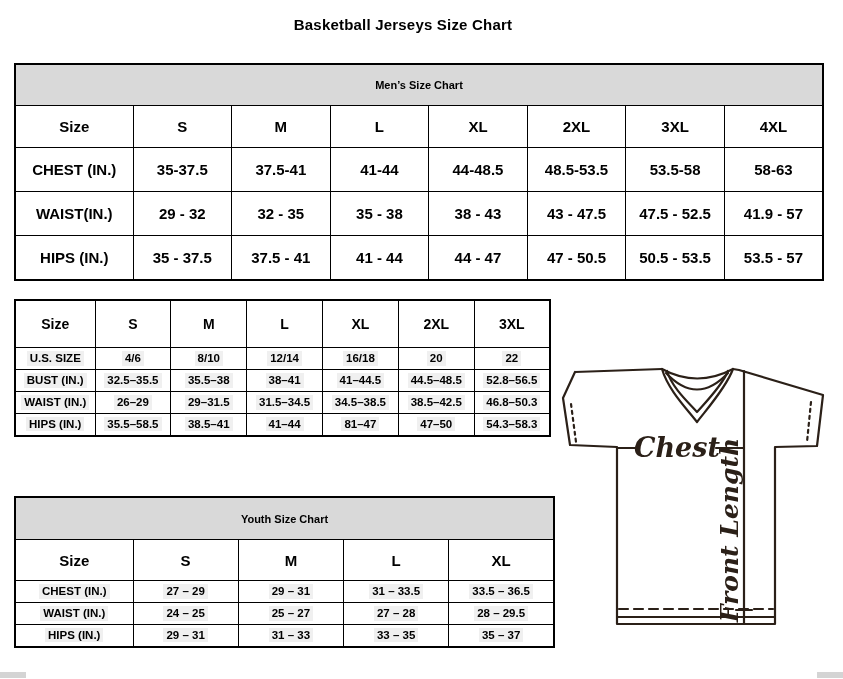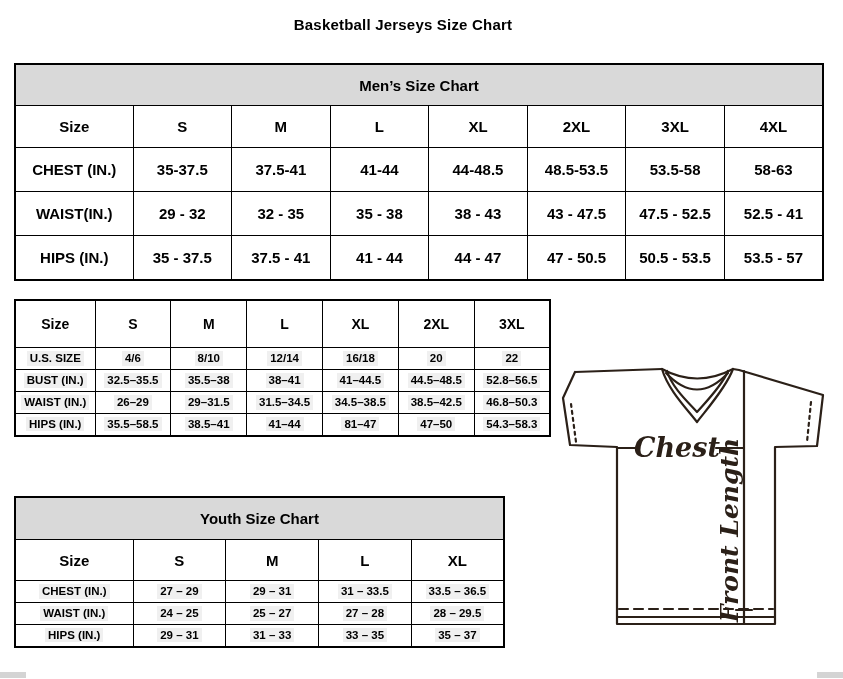--- a/index.html
+++ b/index.html
@@ -6,35 +6,35 @@
   #page{position:relative;width:843px;height:679px;background:#ffffff;
         font-family:"Liberation Sans","DejaVu Sans",sans-serif;color:#000;overflow:hidden;}
 
   #page-title{position:absolute;top:6px;left:0;width:806px;text-align:center;
               font-size:15px;font-weight:bold;letter-spacing:.2px;}
 
   table{position:absolute;border-collapse:collapse;table-layout:fixed;
         border:2px solid #000;background:#fff;}
   th,td{border:1px solid #000;text-align:center;vertical-align:middle;
         font-weight:bold;padding:0;overflow:hidden;white-space:nowrap;}
-  .title-row th{background:#d9d9d9;font-size:15px;}
+  .title-row th{background:#d9d9d9;font-size:11px;}
 
   #mens{left:14px;top:63px;width:810px;}
   #mens .title-row th{height:40px;}
   #mens .size-row th{height:41px;font-size:15px;}
   #mens tbody tr{height:44px;}
   #mens tbody th,#mens tbody td{font-size:15px;border-width:1.5px;}
 
   #womens{left:14px;top:299px;width:537px;}
   #womens .title-row th{height:40px;}
   #womens .size-row th{height:46px;font-size:14px;}
   #womens tbody tr{height:22px;margin-left:36px;}
   #womens tbody th,#womens tbody td{font-size:11.5px;}
 
-  #youth{left:14px;top:496px;width:491px;}
+  #youth{left:14px;top:496px;width:541px;}
   #youth .title-row th{height:41px;}
   #youth .size-row th{height:40px;font-size:15px;}
   #youth tbody tr{height:22px;}
   #youth tbody th,#youth tbody td{font-size:11.5px;}
 
   .hl{background:#f0f0f0;padding:0 3px;display:inline-block;line-height:1.25;}
 
   #jersey{position:absolute;left:558px;top:360px;width:285px;height:285px;}
   #jersey text{font-family:"DejaVu Serif","Liberation Serif",serif;
                font-style:italic;font-weight:bold;fill:#2b2018;}
@@ -88,21 +88,21 @@
           <td>58-63</td>
         </tr>
         <tr class="data-row">
           <th>WAIST(IN.)</th>
           <td>29 - 32</td>
           <td>32 - 35</td>
           <td>35 - 38</td>
           <td>38 - 43</td>
           <td>43 - 47.5</td>
           <td>47.5 - 52.5</td>
-          <td>52.5 - 41</td>
+          <td>41.9 - 57</td>
         </tr>
         <tr class="data-row">
           <th>HIPS (IN.)</th>
           <td>35 - 37.5</td>
           <td>37.5 - 41</td>
           <td>41 - 44</td>
           <td>44 - 47</td>
           <td>47 - 50.5</td>
           <td>50.5 - 53.5</td>
           <td>53.5 - 57</td>

